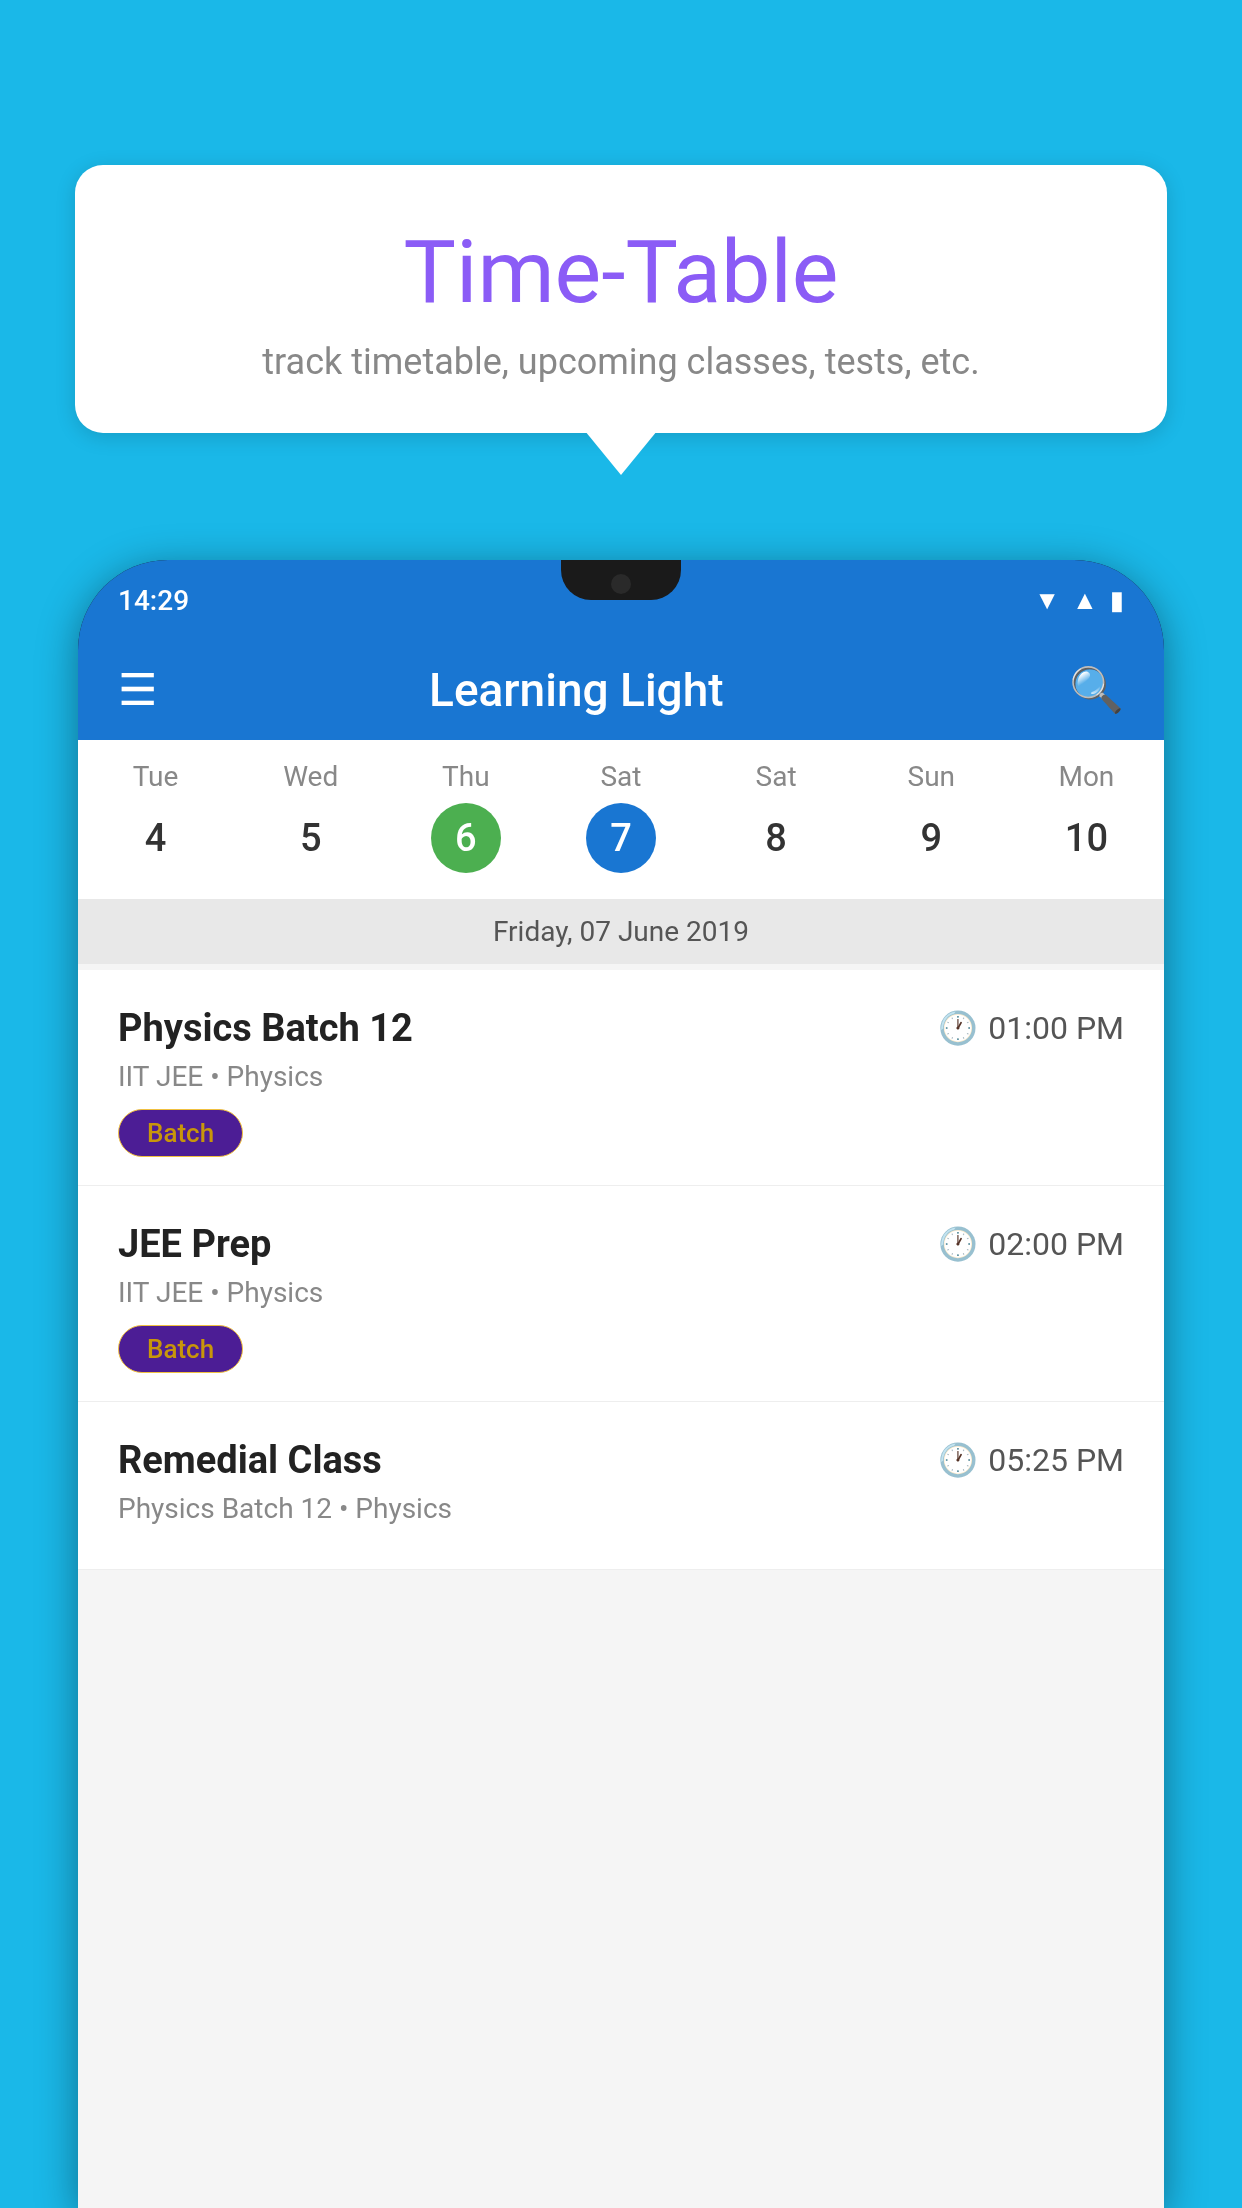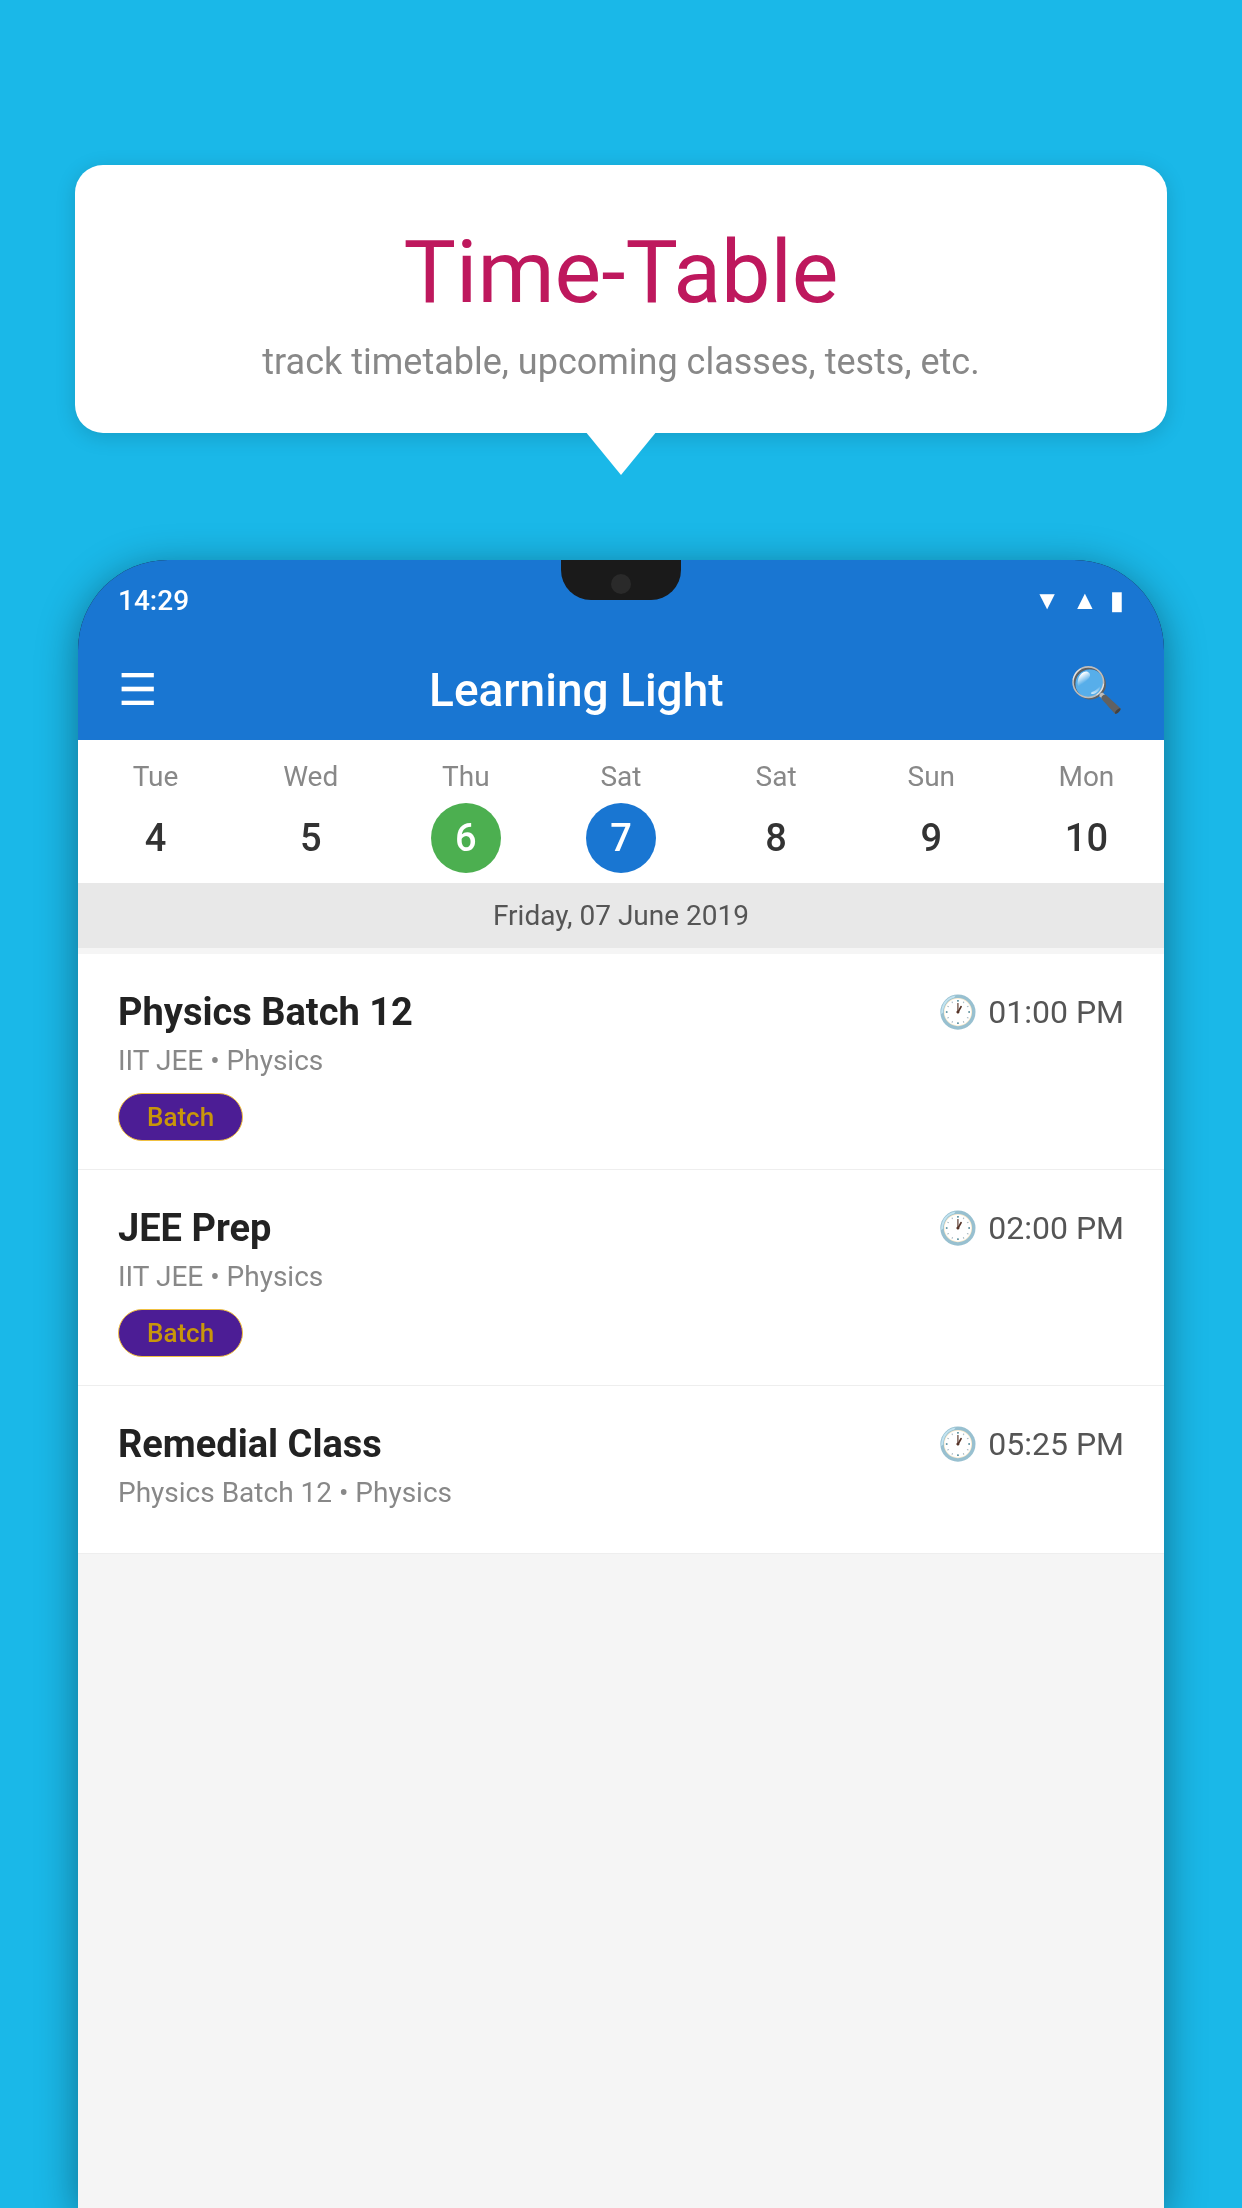--- a/index.html
+++ b/index.html
@@ -35,21 +35,21 @@
       transform: translateX(-50%);
       width: 0;
       height: 0;
       border-left: 36px solid transparent;
       border-right: 36px solid transparent;
       border-top: 44px solid white;
     }
 
     .tooltip-title {
       font-size: 88px;
-      color: #be185d;
+      color: #8b5cf6;
       font-weight: 400;
       margin-bottom: 18px;
     }
 
     .tooltip-subtitle {
       font-size: 36px;
       color: #888;
       font-weight: 400;
     }
 
@@ -158,21 +158,21 @@
 
     
     .calendar-header {
       background: white;
       padding: 0;
     }
 
     .days-row {
       display: flex;
       justify-content: space-around;
-      padding: 20px 0 10px;
+      padding: 20px 0 26px;
       background: white;
     }
 
     .day-col {
       display: flex;
       flex-direction: column;
       align-items: center;
       gap: 10px;
       width: 130px;
     }

